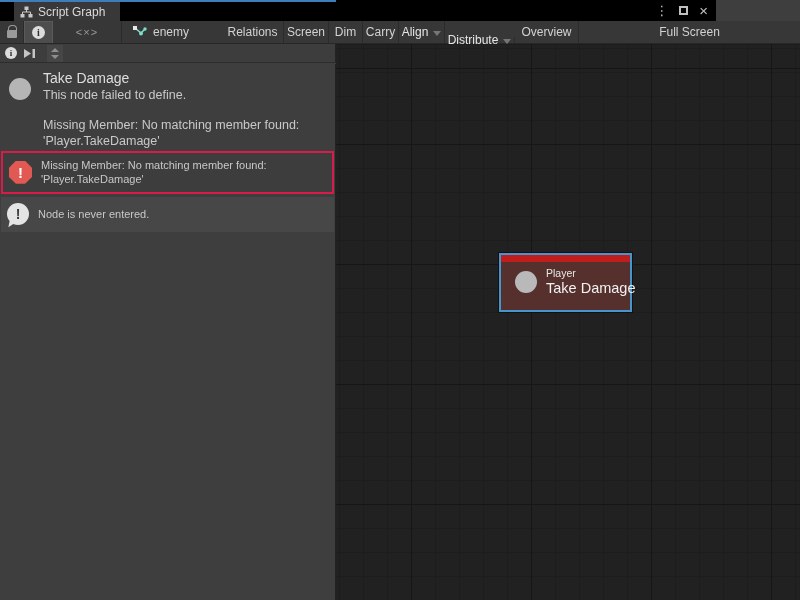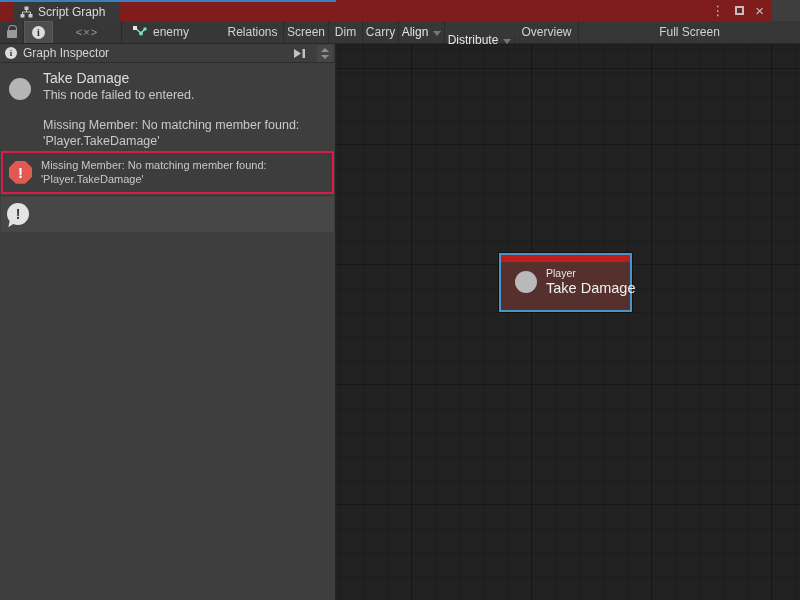--- a/index.html
+++ b/index.html
@@ -7,22 +7,22 @@
   body {
     position: relative;
     font-family: "Liberation Sans", sans-serif;
     background: #3e3e3e;
     color: #d2d2d2;
     -webkit-font-smoothing: antialiased;
   }
 
   
   .titlebar {
-    position: absolute; top: 0; left: 0; width: 772px; height: 21px;
-    background: #7f1d1d;
+    position: absolute; top: 0; left: 0; width: 716px; height: 21px;
+    background: #000000;
   }
   .focus-line {
     position: absolute; top: 0; left: 0; width: 336px; height: 2px;
     background: var(--focus_blue, #3d7dbb);
   }
   .tab {
     position: absolute; left: 14px; top: 2px; height: 19px; width: 106px;
     background: #383838;
     display: flex; align-items: center; gap: 5px; padding: 0 8px 0 6px;
     font-size: 12px; color: #dadada; white-space: nowrap;
@@ -235,48 +235,48 @@
   <div class="tb-seg w-overview tb-btn">
     <span>Overview</span>
   </div>
   <div class="tb-seg w-fullscreen tb-btn tb-noborder">
     <span>Full Screen</span>
   </div>
 </div>
 
 <div class="inspector-header">
   <span class="icon-info small">i</span>
-  <span class="ih-title">Graph Inspector</span>
   <span class="dock-icon">
     <svg width="14" height="11" viewBox="0 0 14 11">
       <polygon points="1,1 8,5.5 1,10" fill="#c4c4c4"></polygon>
       <rect x="9.5" y="1" width="2.5" height="9" fill="#c4c4c4"></rect>
     </svg>
   </span>
   <span class="spinner">
     <span class="tri-up"></span>
     <span class="tri-down"></span>
   </span>
 </div>
 
 <div class="panel">
   <div class="node-info">
     <span class="ni-circle"></span>
     <div class="ni-title">Take Damage</div>
-    <div class="ni-subtitle">This node failed to entered.</div>
+    <div class="ni-subtitle">This node failed to define.</div>
     <div class="ni-detail">Missing Member: No matching member found: 'Player.TakeDamage'</div>
   </div>
 
   <div class="msg-box error-box">
     <span class="icon-octagon">!</span>
     <span class="msg-text">Missing Member: No matching member found: 'Player.TakeDamage'</span>
   </div>
 
   <div class="msg-box warning-box">
     <span class="icon-bubble">!</span>
+    <span class="msg-text">Node is never entered.</span>
   </div>
 </div>
 
 <div class="canvas">
   <div class="graph-node">
     <div class="gn-header"></div>
     <div class="gn-body">
       <span class="gn-circle"></span>
       <div>
         <div class="gn-type">Player</div>

